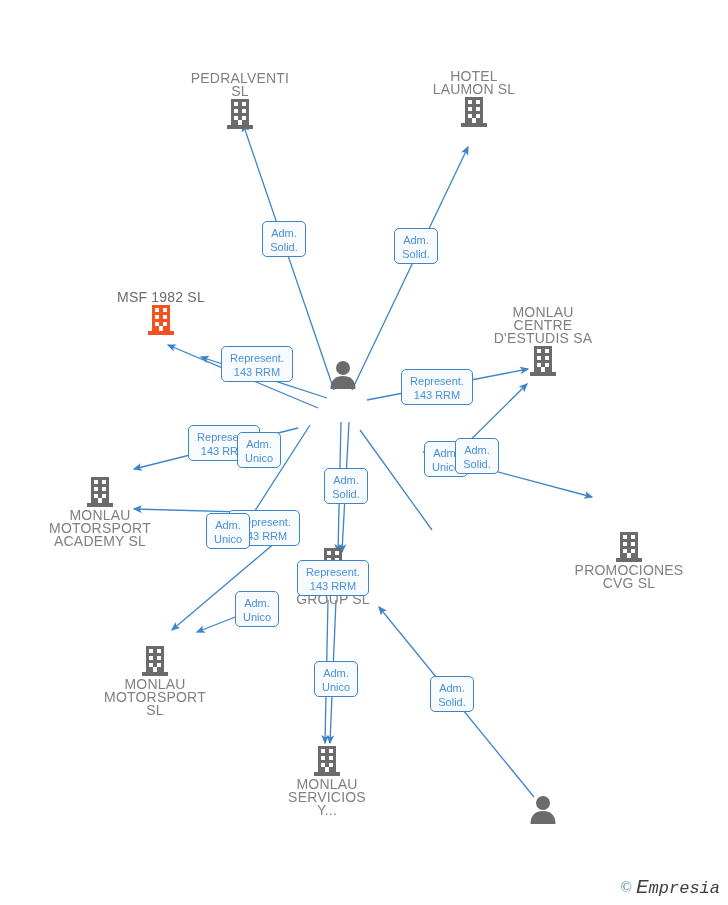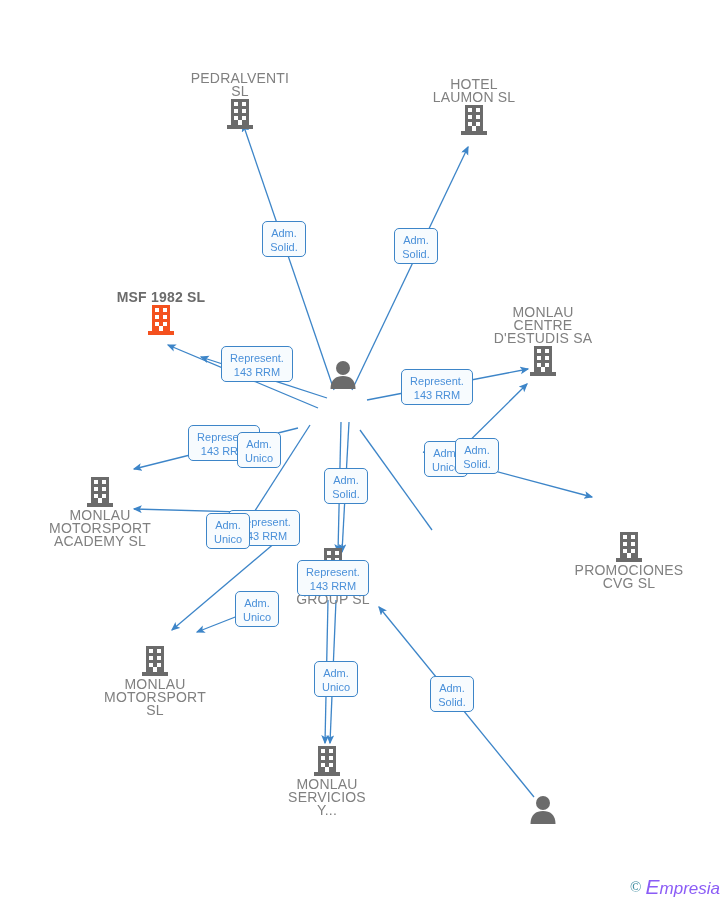--- a/index.html
+++ b/index.html
@@ -36,21 +36,21 @@
     line-height: 0;
   }
   .node-label {
     font-size: 14px;
     line-height: 13px;
     color: #808080;
     letter-spacing: 0.2px;
     white-space: pre-line;
   }
   .node-label.bold {
-    font-weight: bold;
+    font-weight: normal;
     color: #6b6b6b;
   }
   .node-label.below {
     margin-top: 2px;
   }
   .node-label.above {
     margin-bottom: 1px;
   }
   .edge-label {
     position: absolute;
@@ -74,22 +74,22 @@
     gap: 4px;
     user-select: none;
   }
   .wm-c {
     font-size: 15px;
     color: #3f8ca0;
     font-family: "Liberation Serif", serif;
   }
   .wm-name {
     font-size: 17px;
-    color: #8b5cf6;
-    font-family: Liberation Sans, sans-serif;
+    color: #404040;
+    font-family: Liberation Mono, monospace;
     font-style: italic;
   }
   .wm-name .wm-first { font-size: 21px; }
 </style>
 </head>
 <body>
 
 <div id="canvas">
 
   <svg id="edge-layer" viewBox="0 0 728 905" width="728" height="905" xmlns="http://www.w3.org/2000/svg">
@@ -128,21 +128,21 @@
             <rect x="0" y="26" width="26" height="4" fill="#6b6b6b"></rect>
             <rect x="7" y="3" width="4" height="4" fill="#ffffff"></rect>
             <rect x="15" y="3" width="4" height="4" fill="#ffffff"></rect>
             <rect x="7" y="10" width="4" height="4" fill="#ffffff"></rect>
             <rect x="15" y="10" width="4" height="4" fill="#ffffff"></rect>
             <rect x="7" y="17" width="4" height="4" fill="#ffffff"></rect>
             <rect x="15" y="17" width="4" height="4" fill="#ffffff"></rect>
             <rect x="11" y="21" width="4" height="5" fill="#ffffff"></rect>
           </svg></span>
       </div>
-      <div class="node" style="left: 474px; top: 78px;">
+      <div class="node" style="left: 474px; top: 70px;">
         <div class="node-label above">HOTEL
 LAUMON SL</div>
         <span class="node-icon"><svg width="26" height="30" viewBox="0 0 26 30" xmlns="http://www.w3.org/2000/svg">
             <rect x="4" y="0" width="18" height="26" fill="#6b6b6b"></rect>
             <rect x="0" y="26" width="26" height="4" fill="#6b6b6b"></rect>
             <rect x="7" y="3" width="4" height="4" fill="#ffffff"></rect>
             <rect x="15" y="3" width="4" height="4" fill="#ffffff"></rect>
             <rect x="7" y="10" width="4" height="4" fill="#ffffff"></rect>
             <rect x="15" y="10" width="4" height="4" fill="#ffffff"></rect>
             <rect x="7" y="17" width="4" height="4" fill="#ffffff"></rect>

